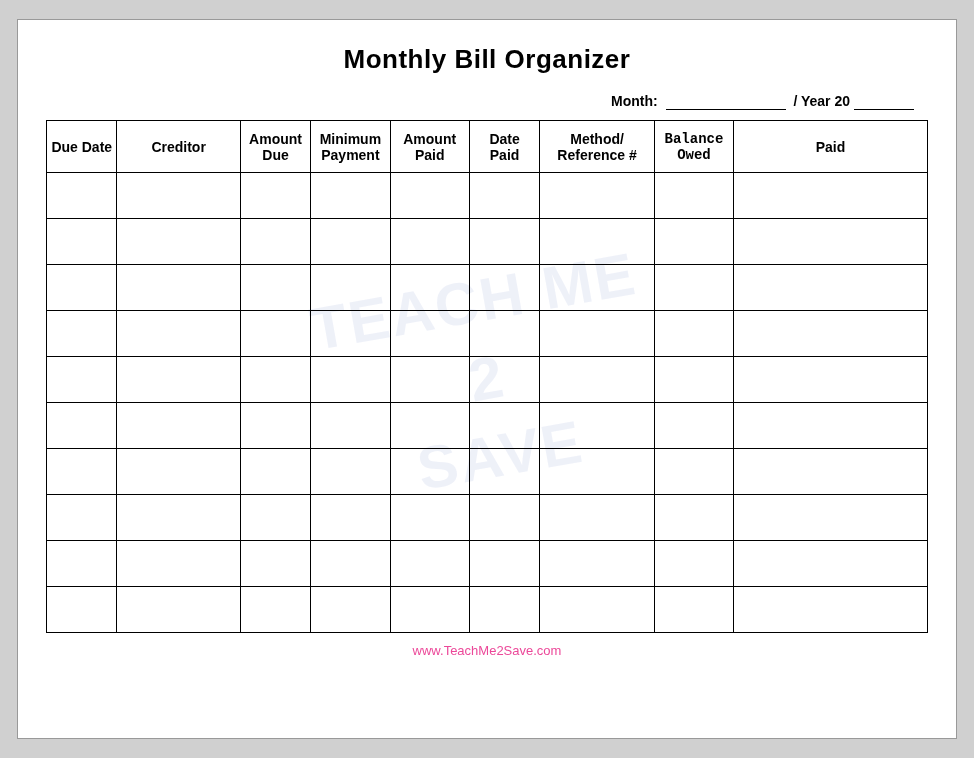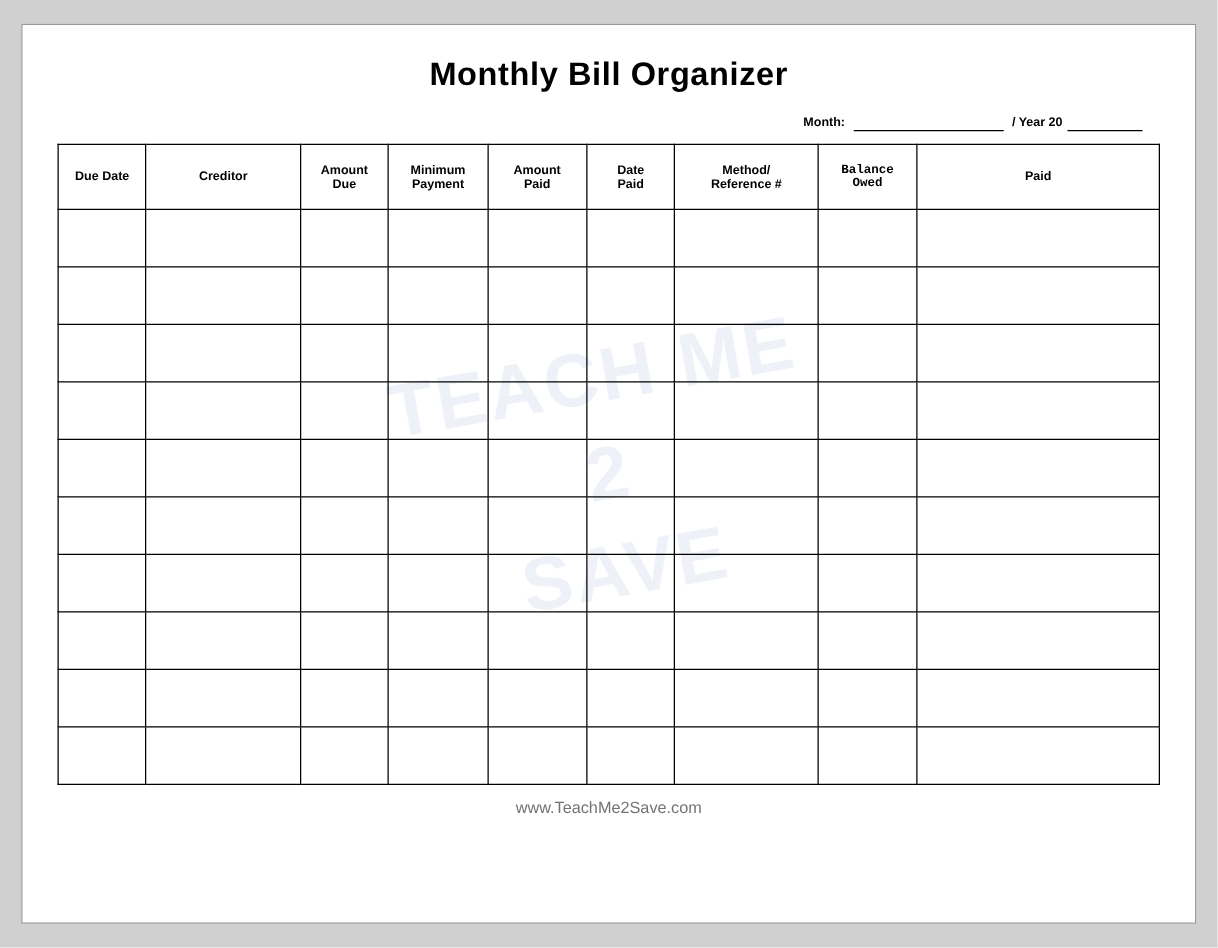--- a/index.html
+++ b/index.html
@@ -29,21 +29,21 @@
     .title {
       text-align: center;
       font-size: 26px;
       font-weight: bold;
       margin-bottom: 18px;
       letter-spacing: 0.5px;
     }
 
     .month-year-row {
       text-align: right;
-      font-size: 10px;
+      font-size: 14px;
       font-weight: bold;
       margin-bottom: 10px;
       padding-right: 10px;
     }
 
     .month-year-row .underline {
       display: inline-block;
       border-bottom: 1.5px solid #000;
       min-width: 120px;
       margin: 0 4px;
@@ -57,21 +57,21 @@
 
     table th, table td {
       border: 1.5px solid #000;
       text-align: center;
       vertical-align: middle;
       padding: 4px 2px;
     }
 
     table th {
       font-weight: bold;
-      font-size: 10px;
+      font-size: 14px;
       height: 52px;
       vertical-align: middle;
     }
 
     table td {
       height: 46px;
     }
 
     .col-due-date { width: 8%; }
     .col-creditor { width: 14%; text-align: center; }
@@ -97,21 +97,21 @@
       white-space: nowrap;
       line-height: 1.3;
       z-index: 0;
       letter-spacing: 2px;
     }
 
     .footer {
       text-align: center;
       font-size: 13px;
       margin-top: 10px;
-      color: #737373;
+      color: #ec4899;
     }
 
     .content-area {
       position: relative;
       z-index: 1;
     }
   </style>
 </head>
 <body>
 

